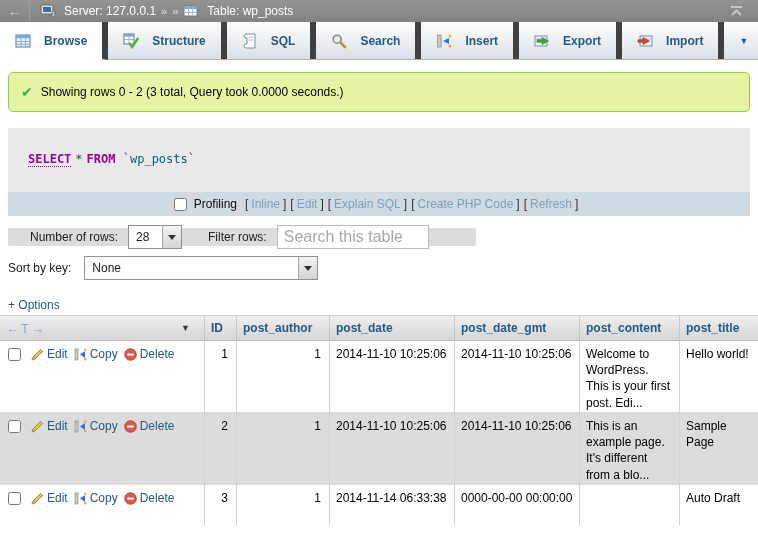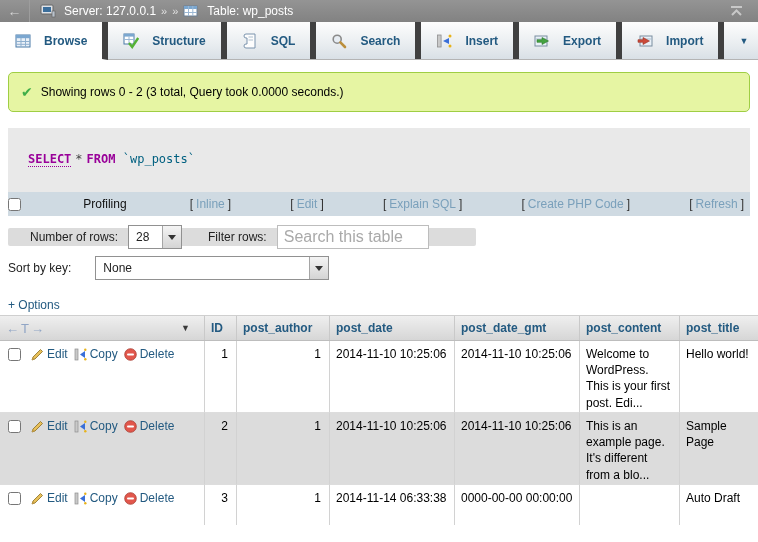--- a/index.html
+++ b/index.html
@@ -72,22 +72,22 @@
     font-family: "DejaVu Sans Mono", "Liberation Mono", monospace;
     font-size: 12px;
   }
   .kw { color: #990099; font-weight: bold; }
   .kw.dotted { border-bottom: 1px dotted #990099; }
   .star { color: #444; margin: 0 4px; }
   .ident { color: #006080; }
   .querytools {
     background: #cfdae2;
     height: 24px;
-    display: flex; align-items: center; justify-content: space-between;
-    gap: 20px; padding-right: 6px;
+    display: flex; align-items: center; justify-content: center;
+    gap: 4px; padding-right: 6px;
   }
   .querytools input { margin-right: 3px; }
   .qt-label { color: #111; margin-right: 4px; }
   .qt-link { color: #7aa0bb; cursor: pointer; text-decoration: none; }
   .br { color: #333; }
   .qgroup { display: flex; gap: 3px; align-items: center; }
 
   
   .rowsbar {
     margin: 12px 0 0 8px;
@@ -113,21 +113,21 @@
     border-top: 5px solid #333;
   }
   .filter-input {
     width: 152px; height: 24px;
     border: 1px solid #bdbdbd; padding: 0 6px;
     font-family: "Liberation Sans", sans-serif; font-size: 16px; color: #333;
   }
   .filter-input::placeholder { color: #a9a9a9; }
   .sortrow {
     margin: 10px 0 0 8px;
-    display: flex; align-items: center; gap: 24px; color: #222;
+    display: flex; align-items: center; gap: 13px; color: #222;
   }
   .options-link {
     margin: 18px 0 3px 8px;
     color: #235a81; cursor: pointer; display: inline-block;
   }
 
   
   .grid { width: 758px; border-collapse: collapse; }
   .gridrow {
     display: grid;

